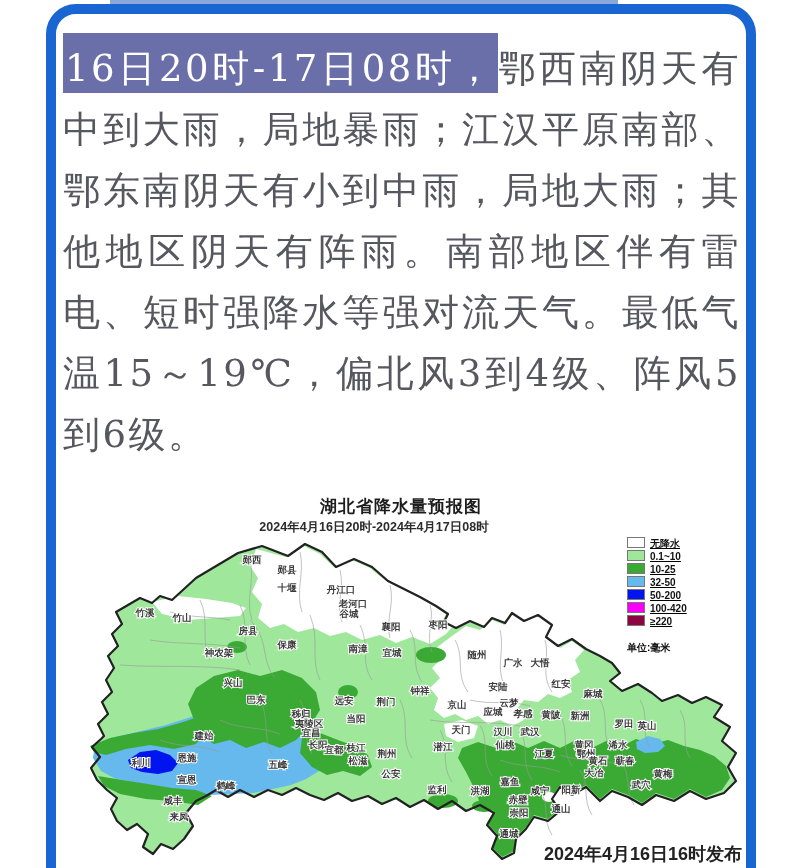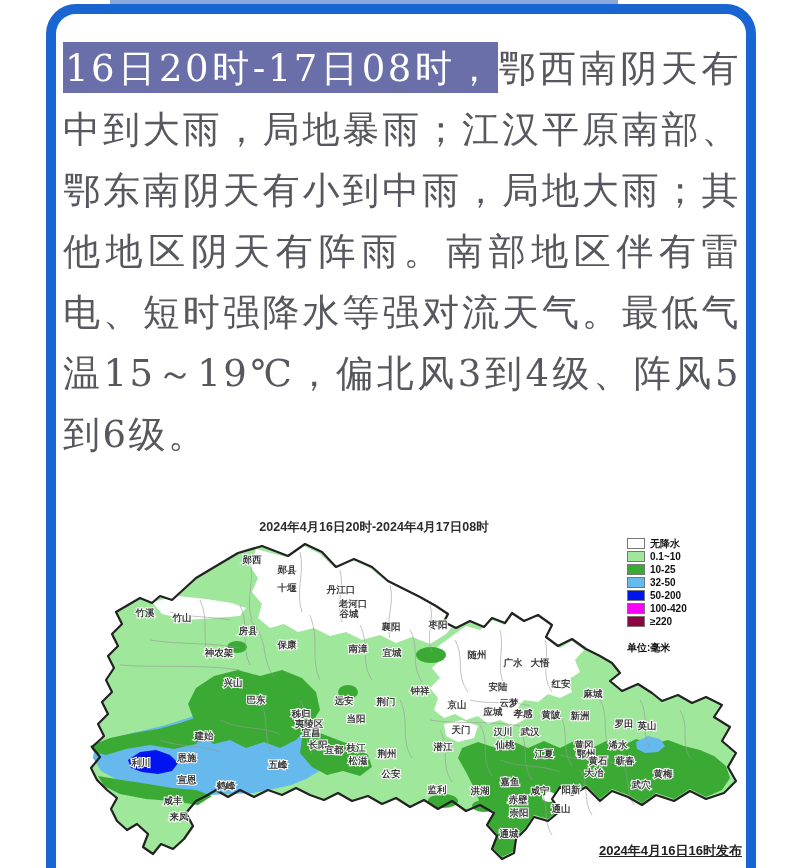--- a/index.html
+++ b/index.html
@@ -6,46 +6,47 @@
   .page{position:relative;width:800px;height:868px;overflow:hidden;background:#ffffff;
         font-family:"Liberation Sans",sans-serif;}
   .top-banner{position:absolute;left:110px;top:0;width:508px;height:9px;background:#8aa9da;z-index:1;}
   .frame{position:absolute;left:46px;top:4px;width:690px;height:1100px;
          border:10px solid #1966d2;border-radius:30px;z-index:2;background:transparent;pointer-events:none;}
   .content{position:absolute;left:0;top:0;width:800px;height:868px;z-index:3;}
   .forecast{position:absolute;left:63px;top:38px;width:678px;
             font-family:"DejaVu Serif","Liberation Serif",serif;
             font-size:37px;line-height:61px;letter-spacing:2.5px;
             color:#57575f;text-align:justify;text-align-last:left;}
-  .hl{background:#6b6fa9;color:#ffffff;padding:5px 2px 3px 2px;}
+  .hl{background:#6b6fa9;color:#ffffff;padding:14px 2px 3px 2px;}
   .map-title{position:absolute;left:56px;top:495px;width:690px;text-align:center;
              font-size:17px;font-weight:bold;color:#1d1d1d;letter-spacing:1px;}
   .map-subtitle{position:absolute;left:56px;top:519px;width:636px;text-align:center;
                 font-size:12.5px;font-weight:bold;color:#2c2c2c;}
   .map-svg{position:absolute;left:40px;top:515px;width:715px;height:353px;}
   .map-svg text{font-family:"Liberation Sans",sans-serif;font-size:9.5px;font-weight:bold;
                 fill:#3a3a3a;stroke:#ffffff;stroke-width:2px;paint-order:stroke;}
   .legend{position:absolute;left:627px;top:537px;z-index:4;}
-  .lg-row{display:flex;align-items:center;height:13px;}
+  .lg-row{display:flex;align-items:flex-start;height:13px;text-decoration:underline;}
   .lg-swatch{width:16px;height:9px;border:1px solid #777;margin-right:5px;flex:0 0 auto;}
   .lg-label{font-size:10px;font-weight:bold;color:#111;line-height:13px;}
   .lg-unit{font-size:10px;font-weight:bold;color:#111;margin-top:13px;}
-  .issued{position:absolute;right:58px;top:842px;font-size:13px;font-weight:bold;color:#222;text-decoration:underline;}
+  .issued{position:absolute;right:58px;top:842px;font-size:18px;font-weight:bold;color:#222;}
 </style>
 </head>
 <body>
 
 <div class="page">
   <div class="top-banner"></div>
   <div class="frame"></div>
 
   <div class="content">
 
     <div class="forecast"><span class="hl">16日20时-17日08时，</span><span>鄂西南阴天有中到大雨，局地暴雨；江汉平原南部、鄂东南阴天有小到中雨，局地大雨；其他地区阴天有阵雨。南部地区伴有雷电、短时强降水等强对流天气。最低气温15～19℃，偏北风3到4级、阵风5到6级。</span></div>
 
+    <div class="map-title">湖北省降水量预报图</div>
     <div class="map-subtitle">2024年4月16日20时-2024年4月17日08时</div>
 
     <svg class="map-svg" viewBox="40 515 715 353">
         <path d="M172,600 L196,578 L238,553 L262,546 L288,556 L305,544 L322,552 L336,567 L354,559 L372,567 L388,581 L404,589 L420,597 L436,606 L448,614 L444,622 L456,628 L470,621 L484,627 L492,618 L505,623 L512,613 L524,621 L538,615 L552,625 L546,637 L558,646 L572,639 L586,649 L600,656 L612,663 L620,673 L610,681 L622,691 L638,684 L652,693 L662,701 L678,695 L692,703 L706,697 L722,705 L714,717 L730,727 L722,741 L736,753 L728,767 L736,781 L724,793 L706,799 L690,791 L674,801 L656,795 L642,805 L628,797 L612,791 L600,801 L586,787 L572,795 L560,787 L552,799 L560,811 L548,821 L534,817 L526,829 L516,839 L514,853 L502,859 L492,849 L497,836 L487,825 L494,813 L480,805 L466,811 L452,801 L438,809 L424,800 L410,807 L396,798 L382,804 L368,796 L352,801 L338,793 L324,800 L310,795 L296,788 L282,795 L268,790 L254,797 L240,790 L228,797 L216,790 L206,796 L196,801 L186,813 L193,826 L184,839 L173,849 L161,844 L153,854 L143,847 L148,834 L137,824 L127,830 L117,821 L111,809 L117,798 L107,790 L97,780 L91,768 L100,757 L92,747 L101,739 L104,736 L98,724 L108,714 L102,702 L112,692 L106,680 L114,668 L108,656 L118,646 L112,634 L122,624 L116,612 L128,605 L140,598 L152,603 L160,596 Z" fill="#9fe79b"></path>
         <path d="M256,549 L286,557 L304,546 L320,554 L335,568 L352,560 L370,568 L386,581 L402,589 L418,597 L434,606 L446,614 L442,622 L452,627 L446,634 L430,644 L412,637 L396,643 L380,635 L362,640 L346,632 L330,636 L314,628 L298,632 L284,624 L270,628 L258,618 L262,604 L252,592 L258,578 L250,566 Z" fill="#ffffff"></path>
         <path d="M152,602 L178,596 L206,599 L232,603 L246,608 L240,616 L214,618 L188,620 L162,614 Z" fill="#ffffff"></path>
         <path d="M452,636 L466,626 L480,630 L492,620 L505,625 L512,615 L524,622 L538,616 L552,626 L546,638 L560,648 L572,641 L584,650 L575,660 L580,672 L568,680 L572,692 L560,698 L548,694 L538,702 L524,700 L516,710 L524,720 L512,726 L500,720 L488,724 L478,716 L466,720 L455,714 L444,718 L434,710 L438,698 L430,688 L440,678 L432,668 L442,658 L436,648 Z" fill="#ffffff"></path>
         <path d="M444,724 L462,720 L478,726 L474,738 L458,742 L446,736 Z" fill="#ffffff"></path>
         <path d="M95,744 L116,737 L141,731 L166,725 L191,717 L216,707 L236,699 L253,707 L269,714 L286,721 L301,729 L316,737 L331,745 L341,754 L333,763 L319,771 L306,779 L291,785 L273,789 L253,793 L231,794 L209,795 L187,791 L163,787 L139,783 L116,779 L101,771 L93,758 Z" fill="#66b9ec"></path>
         <path d="M196,688 L214,676 L238,670 L260,676 L282,670 L302,678 L316,692 L320,710 L310,726 L296,740 L280,748 L264,742 L246,748 L230,740 L214,744 L200,736 L194,720 L188,704 Z" fill="#3aaa35"></path>

